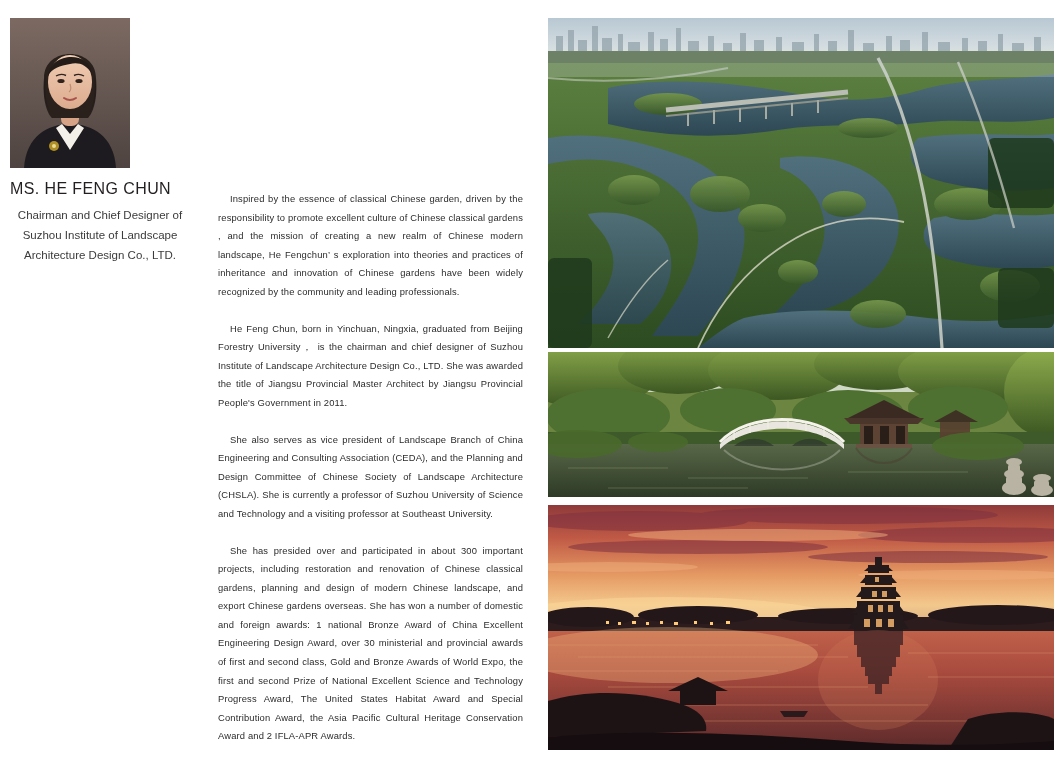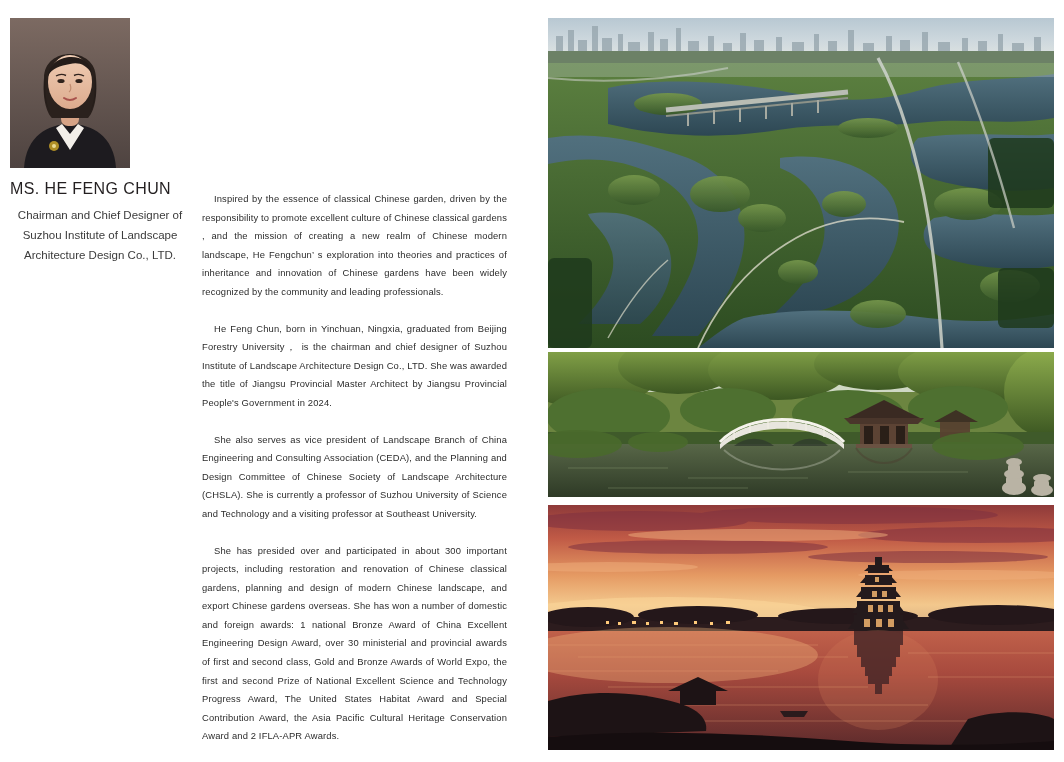--- a/index.html
+++ b/index.html
@@ -54,21 +54,21 @@
     width: 180px;
     font-size: 11.5px;
     line-height: 20px;
     color: #3b3b3b;
     text-align: center;
   }
 
   
   .bio {
     position: absolute;
-    left: 202px;
+    left: 218px;
     top: 190px;
     width: 305px;
   }
   .bio p {
     margin: 0 0 18px 0;
     font-size: 9.4px;
     line-height: 18.6px;
     color: #2b2b2b;
     text-align: justify;
     text-indent: 12px;
@@ -154,21 +154,21 @@
 
   <div class="person-name">MS. HE FENG CHUN</div>
   <div class="person-title">
     <div>Chairman and Chief Designer of</div>
     <div>Suzhou Institute of Landscape</div>
     <div>Architecture Design Co., LTD.</div>
   </div>
 
   <div class="bio">
     <p>Inspired by the essence of classical Chinese garden, driven by the responsibility to promote excellent culture of Chinese classical gardens , and the mission of creating a new realm of Chinese modern landscape, He Fengchun’ s exploration into theories and practices of inheritance and innovation of Chinese gardens have been widely recognized by the community and leading professionals.</p>
-    <p>He Feng Chun, born in Yinchuan, Ningxia, graduated from Beijing Forestry University， is the chairman and chief designer of Suzhou Institute of Landscape Architecture Design Co., LTD. She was awarded the title of Jiangsu Provincial Master Architect by Jiangsu Provincial People's Government in 2024.</p>
+    <p>He Feng Chun, born in Yinchuan, Ningxia, graduated from Beijing Forestry University， is the chairman and chief designer of Suzhou Institute of Landscape Architecture Design Co., LTD. She was awarded the title of Jiangsu Provincial Master Architect by Jiangsu Provincial People's Government in 2011.</p>
     <p>She also serves as vice president of Landscape Branch of China Engineering and Consulting Association (CEDA), and the Planning and Design Committee of Chinese Society of Landscape Architecture (CHSLA). She is currently a professor of Suzhou University of Science and Technology and a visiting professor at Southeast University.</p>
     <p>She has presided over and participated in about 300 important projects, including restoration and renovation of Chinese classical gardens, planning and design of modern Chinese landscape, and export Chinese gardens overseas. She has won a number of domestic and foreign awards: 1 national Bronze Award of China Excellent Engineering Design Award, over 30 ministerial and provincial awards of first and second class, Gold and Bronze Awards of World Expo, the first and second Prize of National Excellent Science and Technology Progress Award, The United States Habitat Award and Special Contribution Award, the Asia Pacific Cultural Heritage Conservation Award and 2 IFLA-APR Awards.</p>
 
   </div>
 
   <div class="photo" id="photo-aerial-wetland-park">
     <svg width="506" height="330" viewBox="0 0 506 330" xmlns="http://www.w3.org/2000/svg" aria-hidden="true">
       <defs>
         <linearGradient id="sky1" x1="0" y1="0" x2="0" y2="1">
           <stop offset="0%" stop-color="#b8c8d2"></stop>

